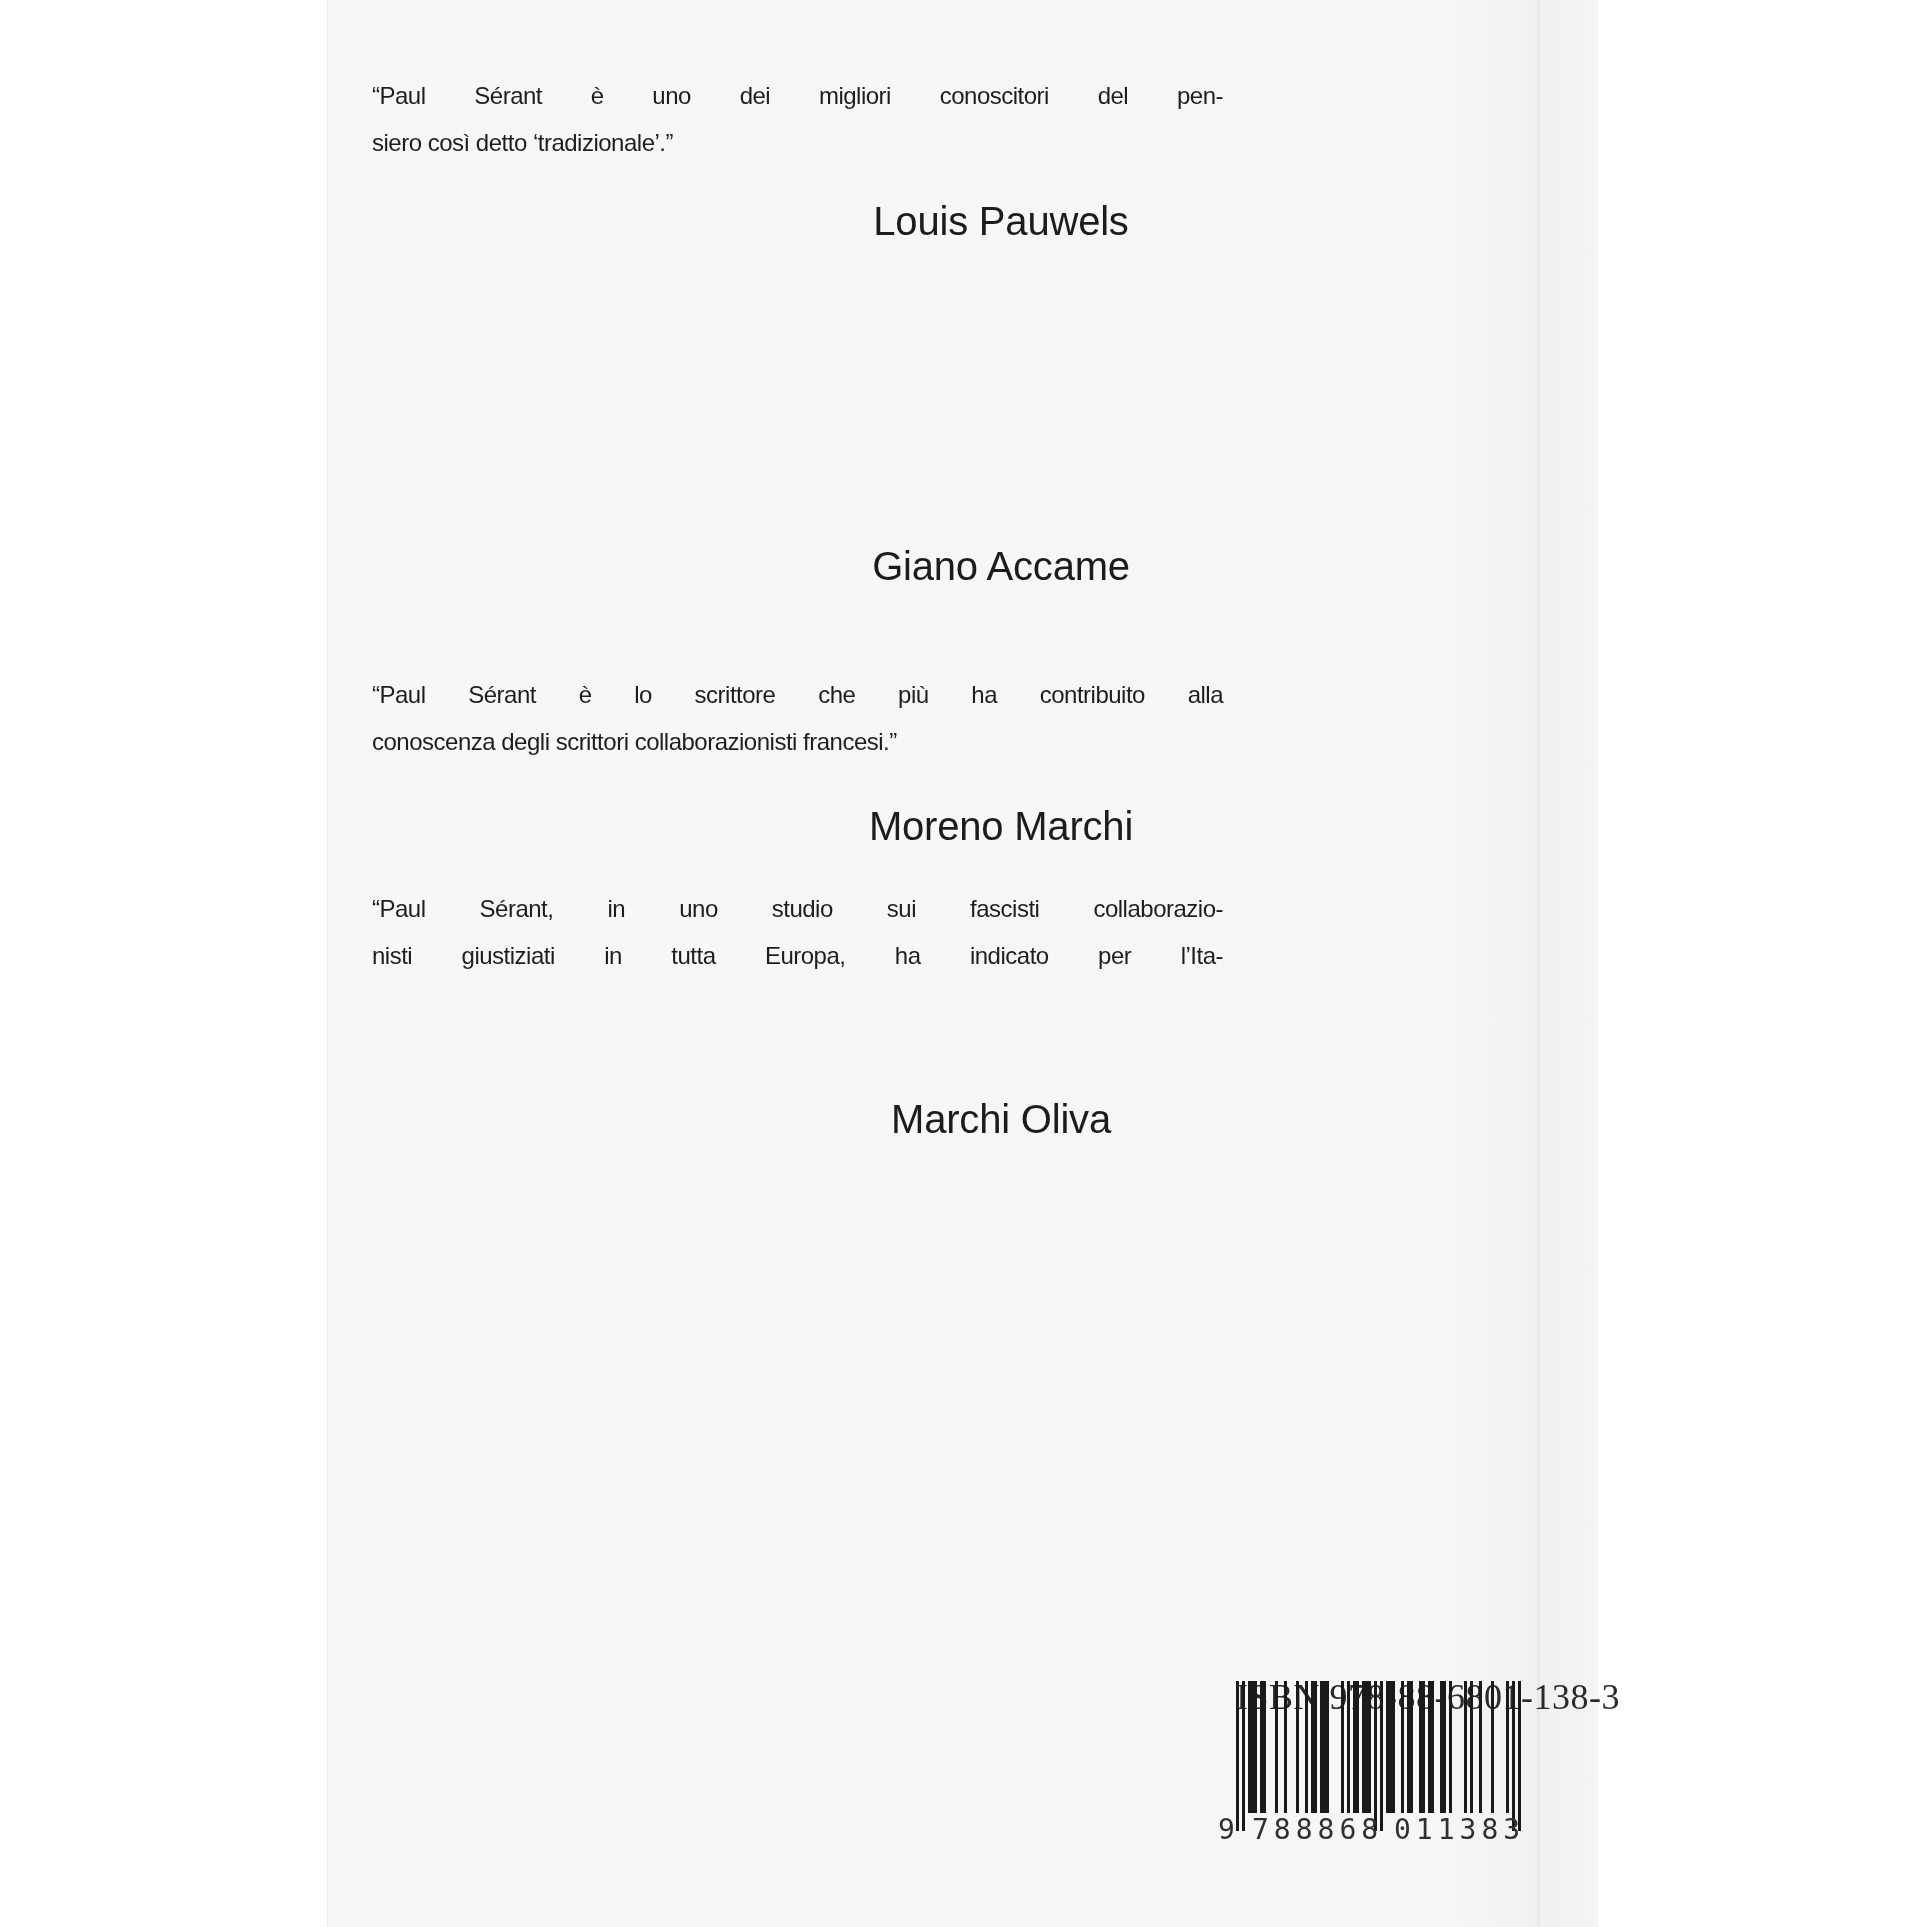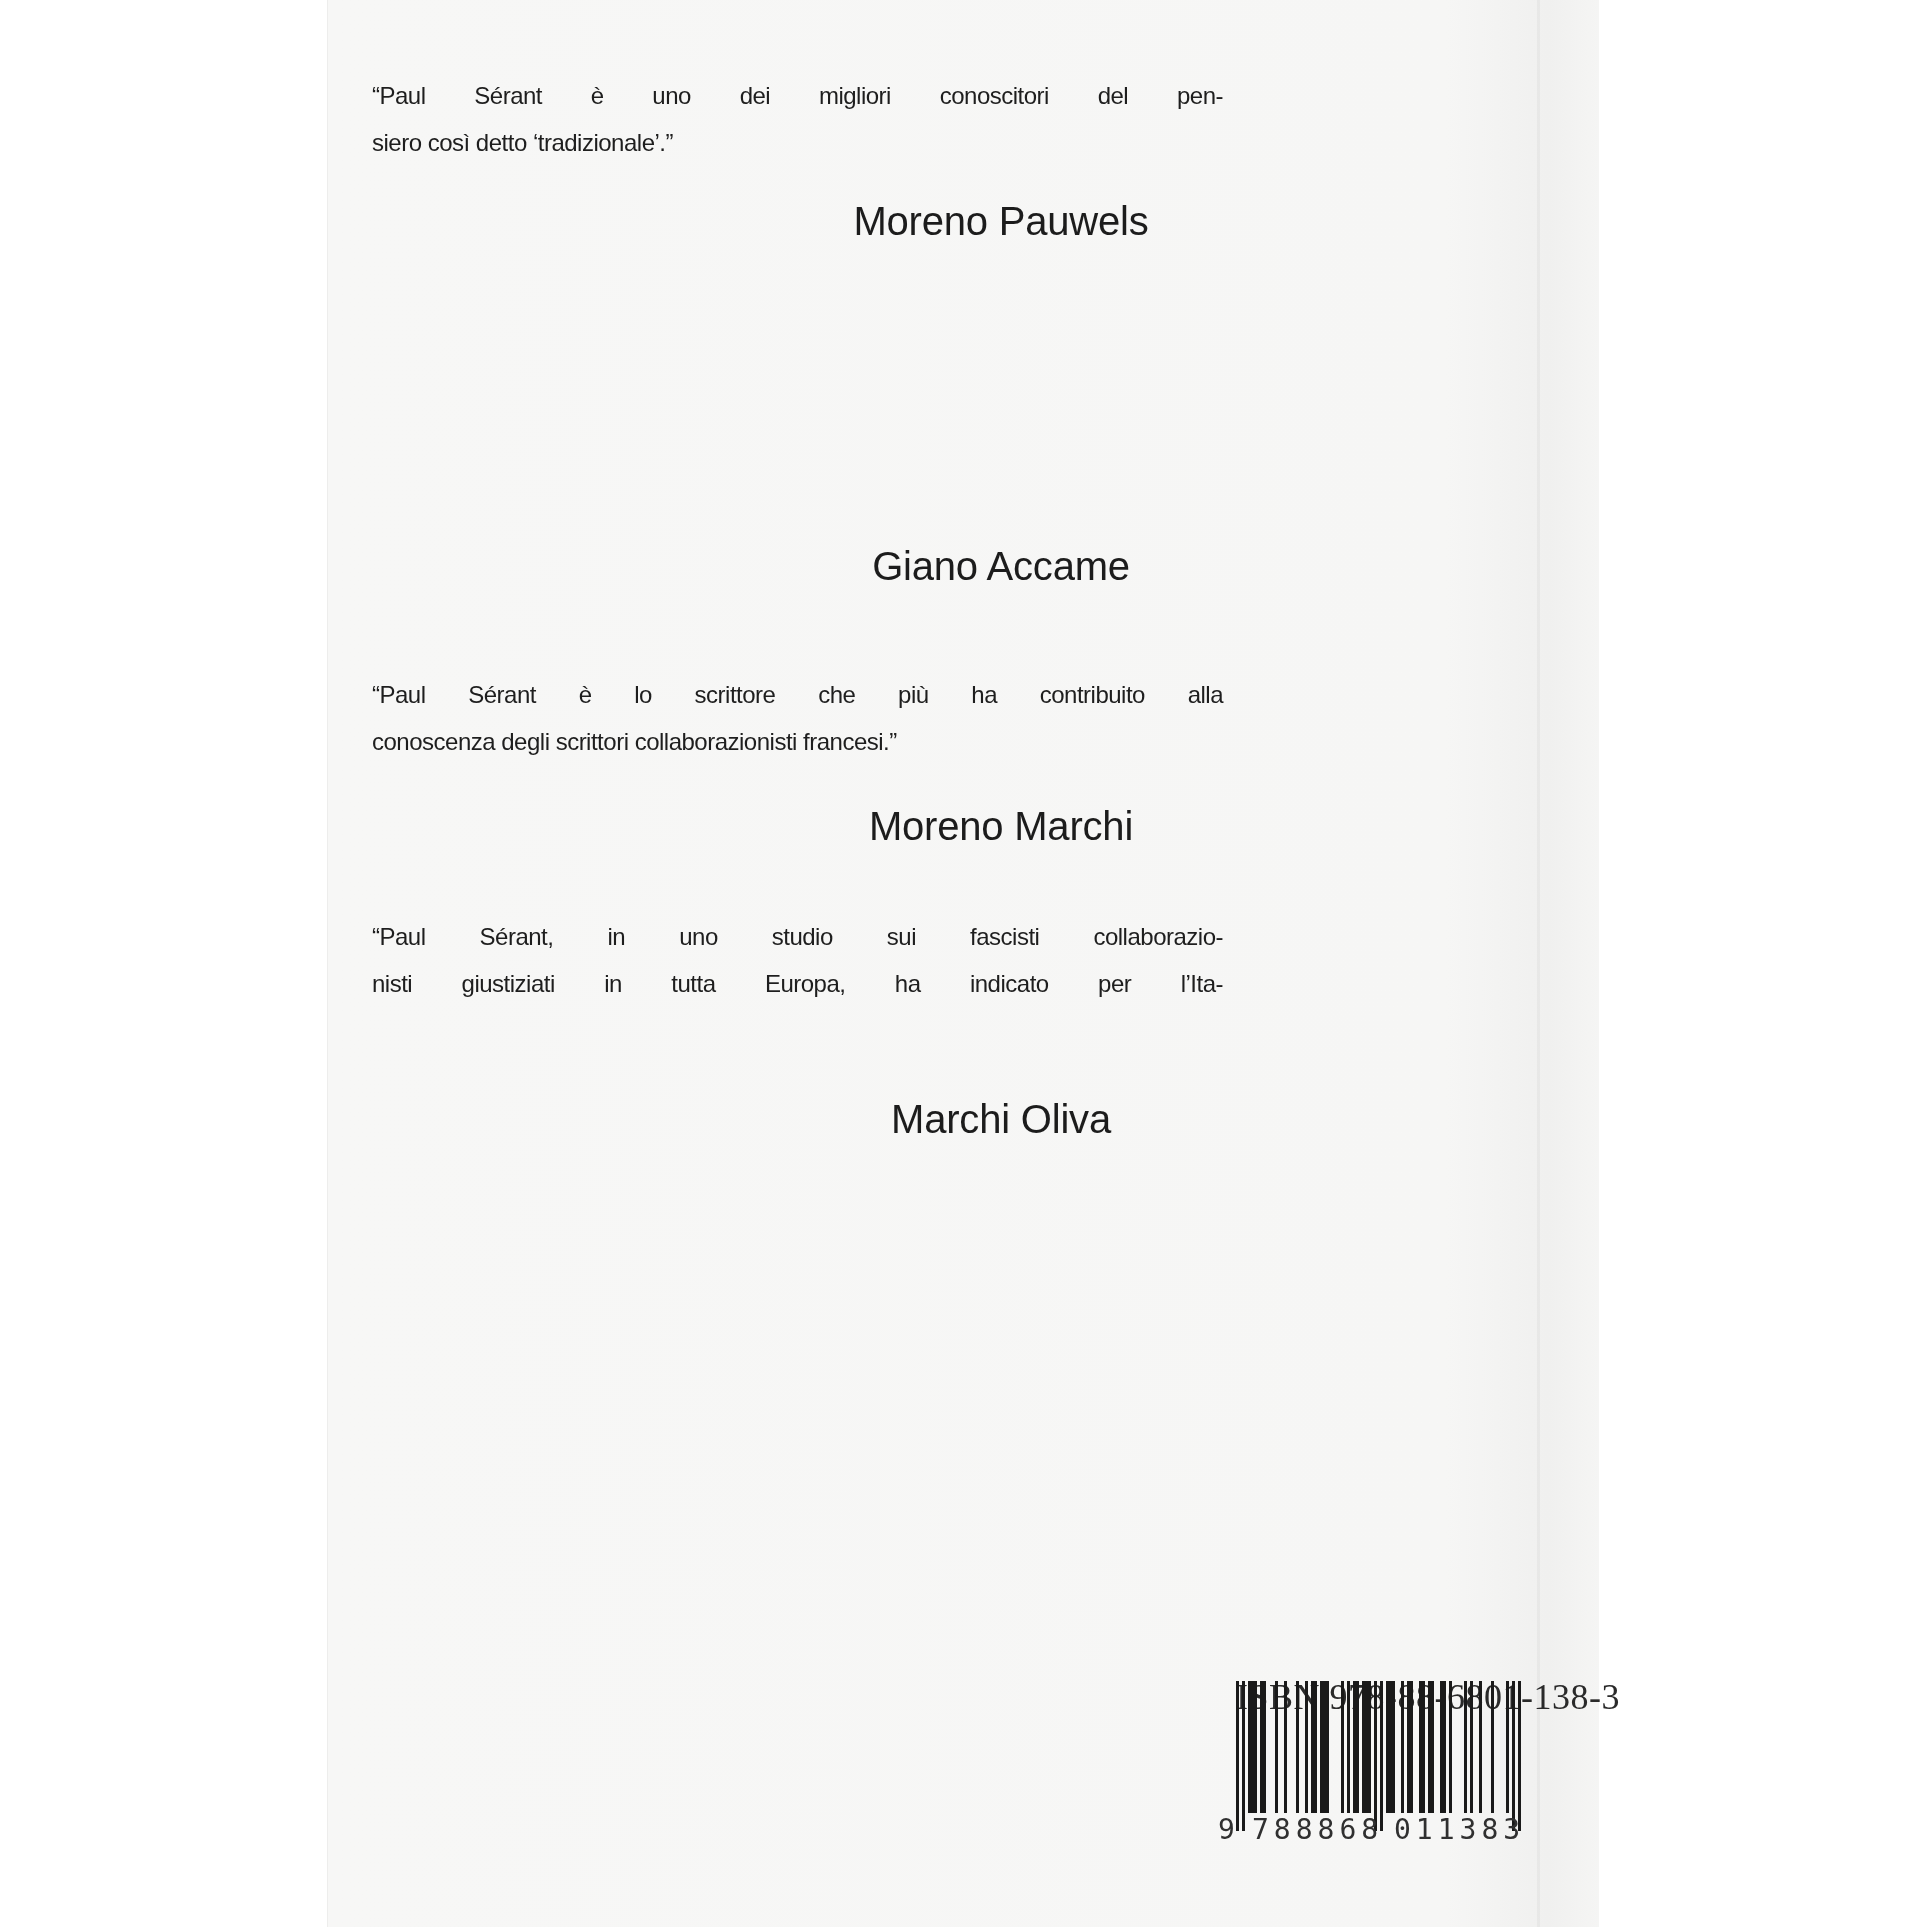--- a/index.html
+++ b/index.html
@@ -13,42 +13,42 @@
   .quote{position:absolute;left:45px;width:851px;color:#1e1e1e;
          font-size:24px;line-height:47px;letter-spacing:-0.5px;}
   .ln{display:block;text-align:left;}
   .ln.j{text-align:justify;text-align-last:justify;}
   .attr{position:absolute;left:45px;width:851px;color:#1c1c1c;
         font-size:40px;line-height:47px;letter-spacing:-0.2px;
         padding-left:406px;box-sizing:content-box;width:446px;text-align:center;}
   .q1{top:72px;} .a1{top:198px;}
   .q2{top:330px;} .a2{top:543px;}
   .q3{top:671px;} .a3{top:795px;margin-top:8px;}
-  .q4{top:913px;} .a4{top:1096px;}
+  .q4{top:885px;} .a4{top:1096px;}
   .barcode-wrap{position:absolute;left:891px;top:1645px;width:317px;height:228px;}
   .isbn-label{position:absolute;left:18px;top:0;width:287px;text-align:center;
               font-family:"Liberation Serif",serif;font-size:36px;color:#2a2a2a;
               letter-spacing:0.5px;white-space:nowrap;margin-top:31px;}
   .bars{position:absolute;left:18px;top:36px;width:285px;height:150px;}
   .bc-digit{position:absolute;top:168px;font-family:"DejaVu Sans Mono",monospace;
             font-size:28px;color:#303030;white-space:nowrap;}
   .d-lead{left:0;}
   .d-g1{left:34px;letter-spacing:5px;}
   .d-g2{left:176px;letter-spacing:5px;}
 </style>
 </head>
 <body>
 
 <div class="cover">
 
   <div class="quote q1">
     <span class="ln j">“Paul Sérant è uno dei migliori conoscitori del pen-</span>
     <span class="ln">siero così detto ‘tradizionale’.”</span>
   </div>
-  <div class="attr a1">Moreno Pauwels</div>
+  <div class="attr a1">Louis Pauwels</div>
 
   <div class="attr a2">Giano Accame</div>
 
   <div class="quote q3">
     <span class="ln j">“Paul Sérant è lo scrittore che più ha contribuito alla</span>
     <span class="ln">conoscenza degli scrittori collaborazionisti francesi.”</span>
   </div>
   <div class="attr a3">Moreno Marchi</div>
 
   <div class="quote q4">

